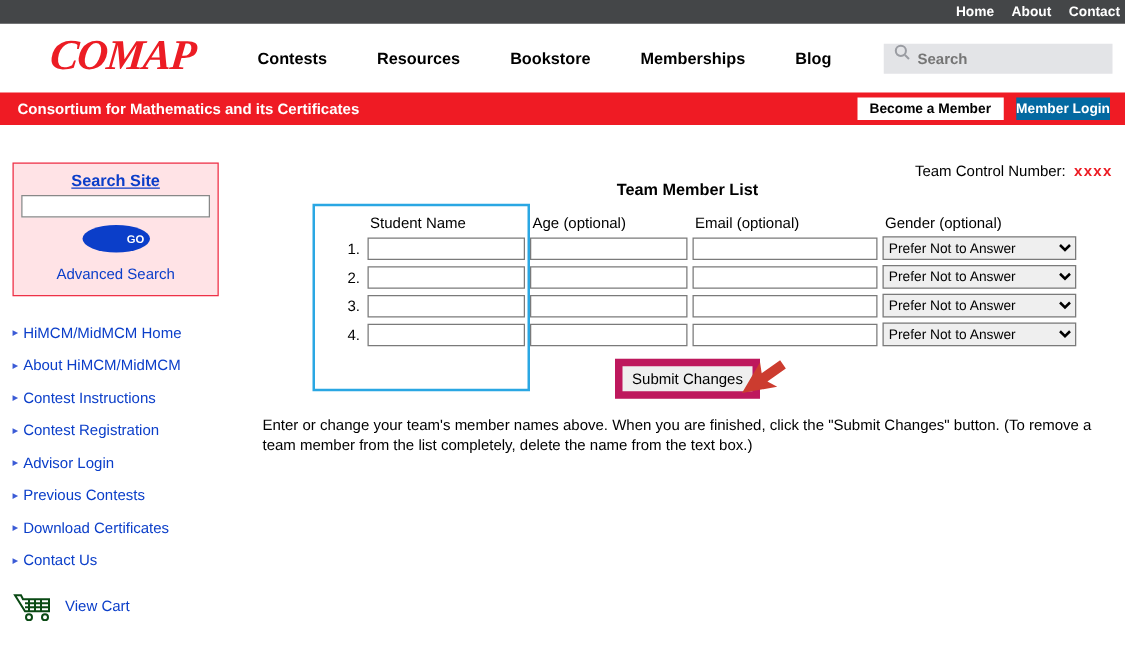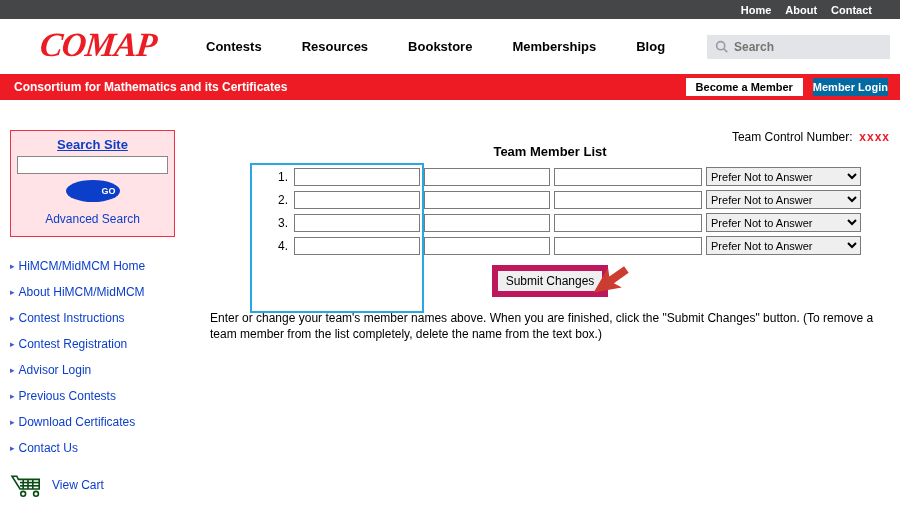--- a/index.html
+++ b/index.html
@@ -14,21 +14,21 @@
   
   .topbar {
     background: #444648;
     height: 19px;
     color: #fff;
     font-size: 11px;
     font-weight: bold;
     display: flex;
     justify-content: flex-end;
     align-items: center;
-    padding-right: 28px;
+    padding-right: 4px;
     gap: 14px;
   }
   .topbar span { cursor: pointer; }
   
   .headerrow {
     display: flex;
     align-items: center;
     height: 55px;
     padding: 0 10px 0 38px;
     gap: 8px;
@@ -57,21 +57,20 @@
     font-size: 13px;
     flex: 1;
   }
   .nav span { cursor: pointer; }
   .searchwrap {
     position: relative;
     width: 175px;
     height: 24px;
     background: #e3e4e7;
     display: flex;
-    align-items: center;
     padding-left: 8px;
   }
   .searchwrap svg { flex: 0 0 auto; }
   .searchwrap input {
     border: none;
     background: transparent;
     outline: none;
     font-size: 12px;
     color: #8a8c92;
     padding-left: 6px;
@@ -361,20 +360,27 @@
   <div class="main">
     <div class="tcn-line">
       <span>Team Control Number:</span>&nbsp;&nbsp;<span class="redx">xxxx</span>
     </div>
     <div class="tml-line">Team Member List</div>
 
     <div class="formwrap">
       <div class="bluebox"></div>
       <table class="members">
         <tbody>
+            <tr>
+          <th></th>
+          <th>Student Name</th>
+          <th>Age (optional)</th>
+          <th>Email (optional)</th>
+          <th>Gender (optional)</th>
+        </tr>
         <tr>
           <td>1.</td>
           <td><input class="cell" type="text" style=""></td>
           <td><input class="cell" type="text" style=""></td>
           <td><input class="cell email" type="text" style=""></td>
           <td><select class="gender"><option>Prefer Not to Answer</option></select></td>
         </tr>
         <tr>
           <td>2.</td>
           <td><input class="cell" type="text" style=""></td>

